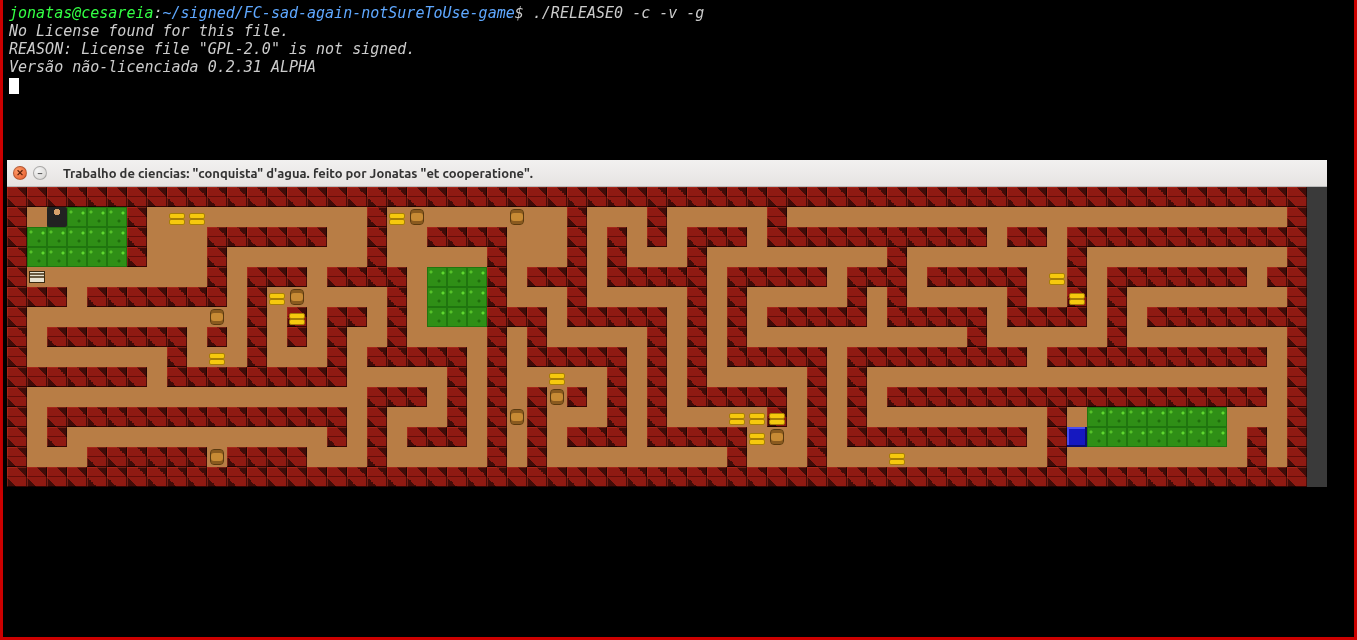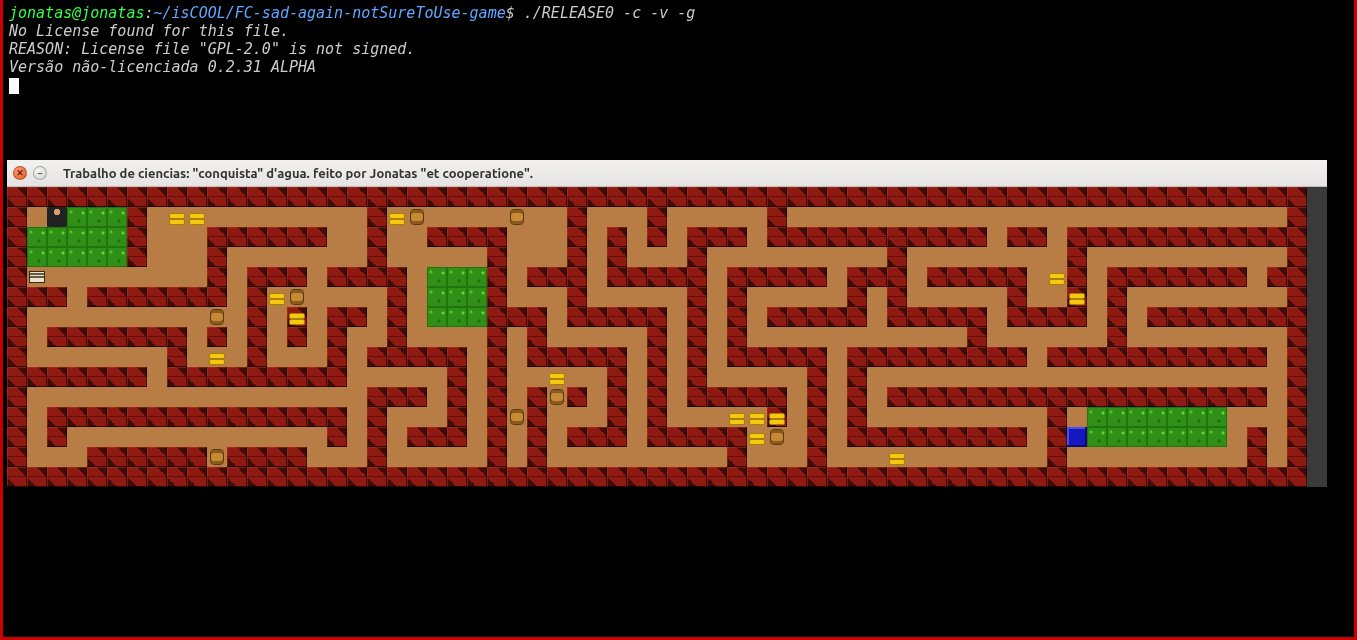--- a/index.html
+++ b/index.html
@@ -167,21 +167,21 @@
     left:3px; right:3px; top:6px; height:2px;
     background:#6a5a40;
     box-shadow:0 3px 0 #6a5a40;
   }
 </style>
 </head>
 <body>
 
 <div class="frame-border">
 
-  <div class="terminal"><span class="prompt-user">jonatas@jonatas</span><span class="dollar">:</span><span class="prompt-path">~/isCOOL/FC-sad-again-notSureToUse-game</span><span class="dollar">$</span> <span class="cmd">./RELEASE0 -c -v -g</span>
+  <div class="terminal"><span class="prompt-user">jonatas@cesareia</span><span class="dollar">:</span><span class="prompt-path">~/signed/FC-sad-again-notSureToUse-game</span><span class="dollar">$</span> <span class="cmd">./RELEASE0 -c -v -g</span>
 <span class="line">No License found for this file.</span>
 <span class="line">REASON: License file "GPL-2.0" is not signed.</span>
 <span class="line">Versão não-licenciada 0.2.31 ALPHA</span>
 <span class="cursor-block"></span></div>
 
   <div class="game-window">
     <div class="titlebar">
       <span class="win-btn win-close">
           <span style="color:#5a1f0a;font-weight:bold">✕</span>
         </span>

